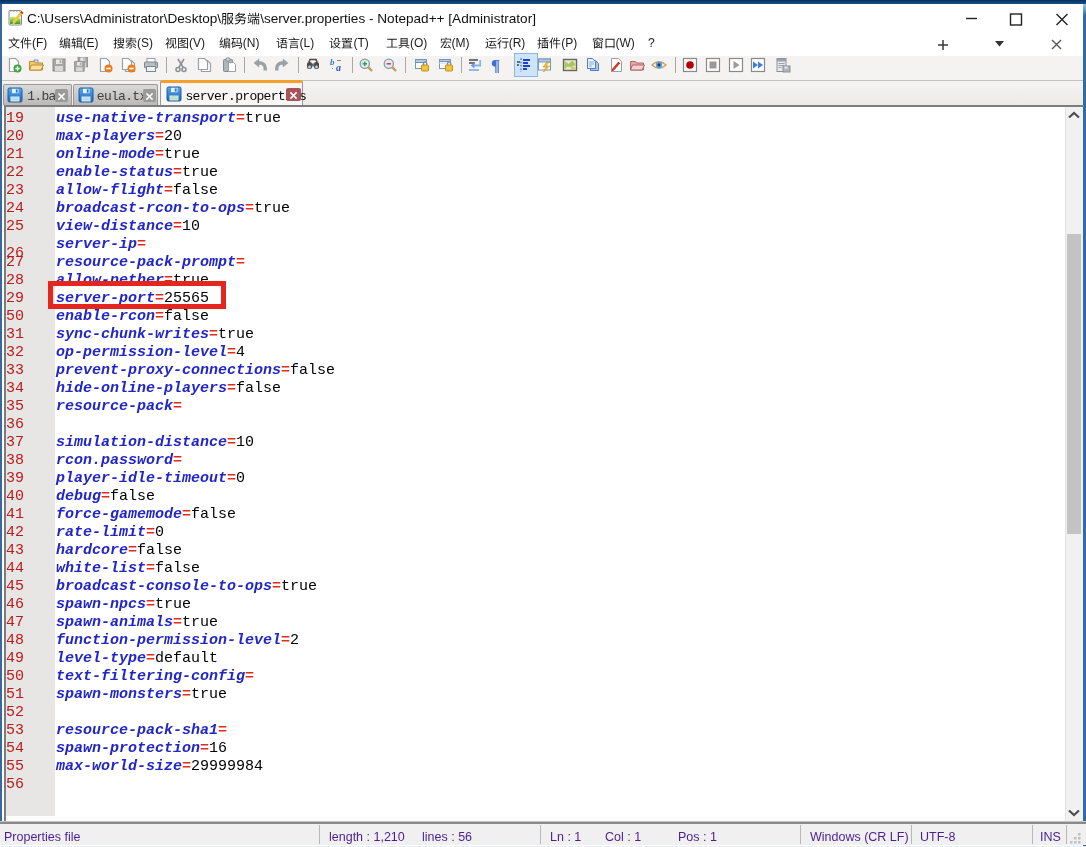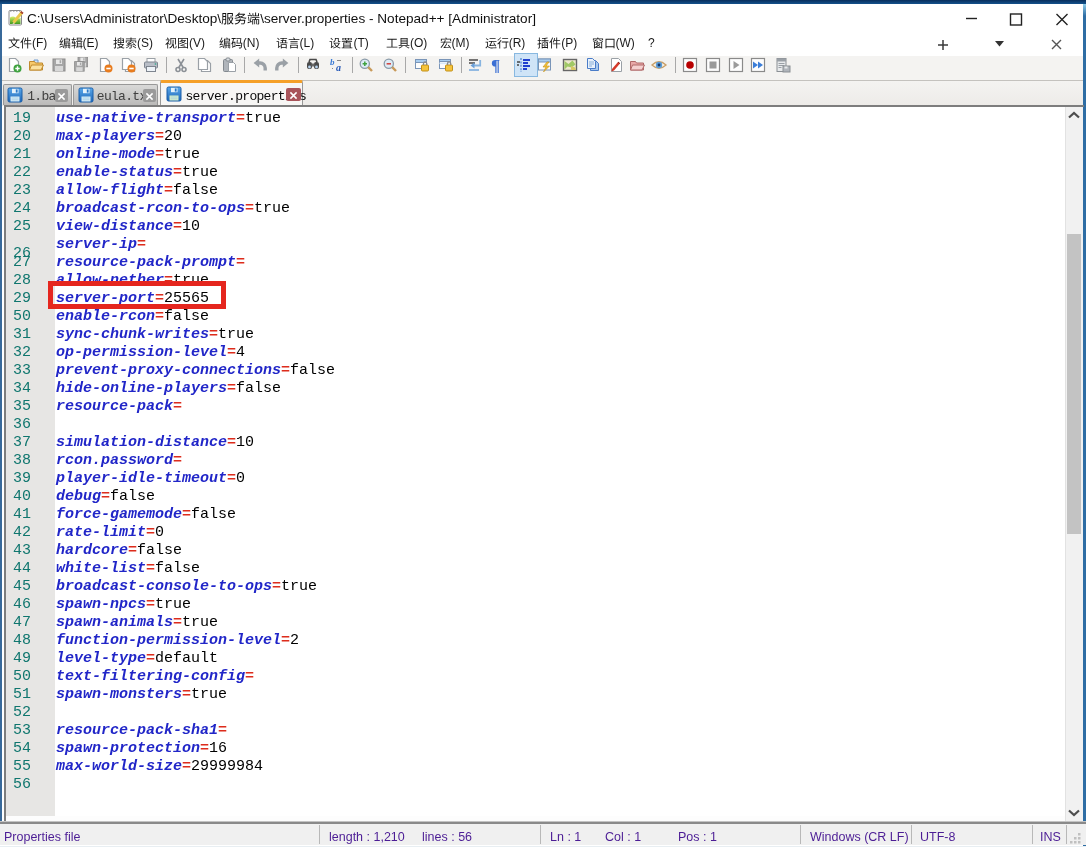--- a/index.html
+++ b/index.html
@@ -12,22 +12,22 @@
 #titlebar{left:2px;top:4px;width:1081px;height:29px;background:#fff}
 #title{left:27px;top:11px;font-size:12px;color:#101010;white-space:nowrap}
 #menubar{left:2px;top:33px;width:1081px;height:23px;background:#fff}
 .mi{position:absolute;top:36px;font-size:12px;color:#1a1a1a;white-space:nowrap}
 #toolbar{left:2px;top:56px;width:1081px;height:24px;background:#f4f3f1}
 .ti{position:absolute;top:1px}
 #tabbar{left:2px;top:80px;width:1081px;height:26px;background:linear-gradient(#f4f3f1,#edebe8);border-top:1px solid #c4c2be}
 #editorborder{left:4px;top:105px;width:1080px;height:2px;background:#7d7d7d}
 #editlb{left:4px;top:105px;width:2px;height:716px;background:#7d7d7d}
 #gutter{left:6px;top:107px;width:49px;height:709px;background:#e7e6e4}
-.num{position:absolute;left:0;width:32px;height:18px;text-align:center;
- font-family:"Liberation Mono",monospace;font-size:15px;color:#0f766e;line-height:18px}
+.num{position:absolute;left:0;width:32px;height:18px;text-align:left;
+ font-family:"Liberation Mono",monospace;font-size:15px;color:#b91c1c;line-height:18px}
 #code{left:56px;top:107px;width:1009px;height:709px;background:#fff;
  font-family:"Liberation Mono",monospace;font-size:15px;line-height:18px;white-space:pre}
 .cl{position:absolute;left:0;height:18px;white-space:pre}
 .k{color:#2126c8;font-style:italic;font-weight:bold}
 .e{color:#dd2c1c;font-weight:bold}
 .v{color:#000}
 #hstrip{left:6px;top:816px;width:1059px;height:5px;background:#fdfdfd}
 #vscroll{left:1065px;top:107px;width:18px;height:714px;background:#f1f1f1;border-left:1px solid #e2e2e2}
 #vthumb{left:1067px;top:234px;width:14px;height:300px;background:#c3c3c3}
 #redbox{left:48px;top:281px;width:178px;height:28px;border:5px solid #e5261e;background:transparent}

